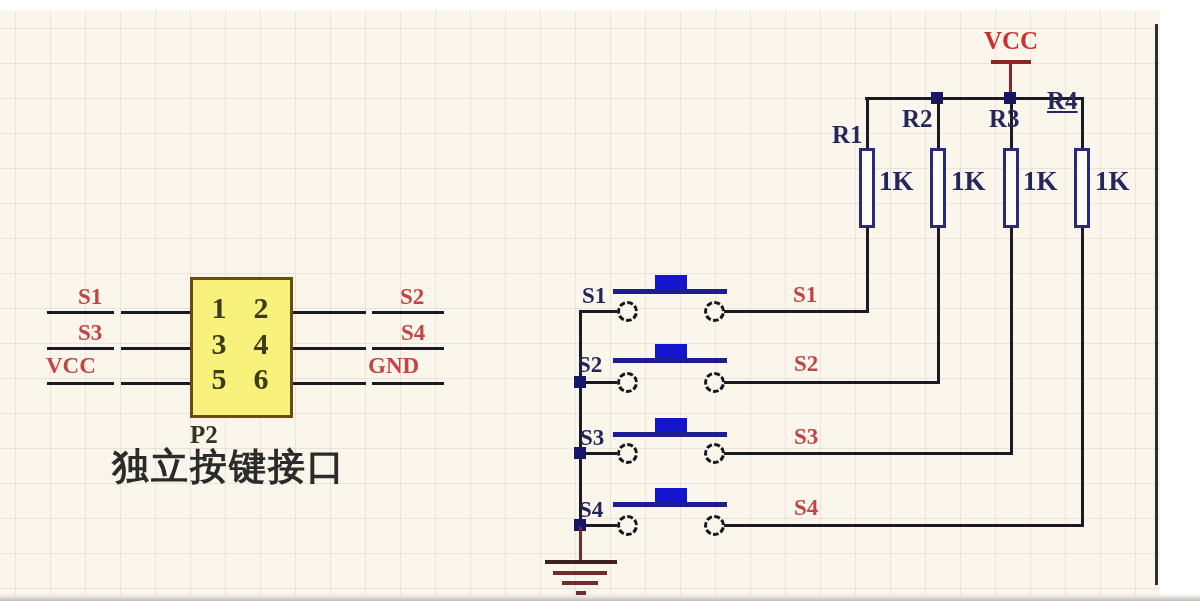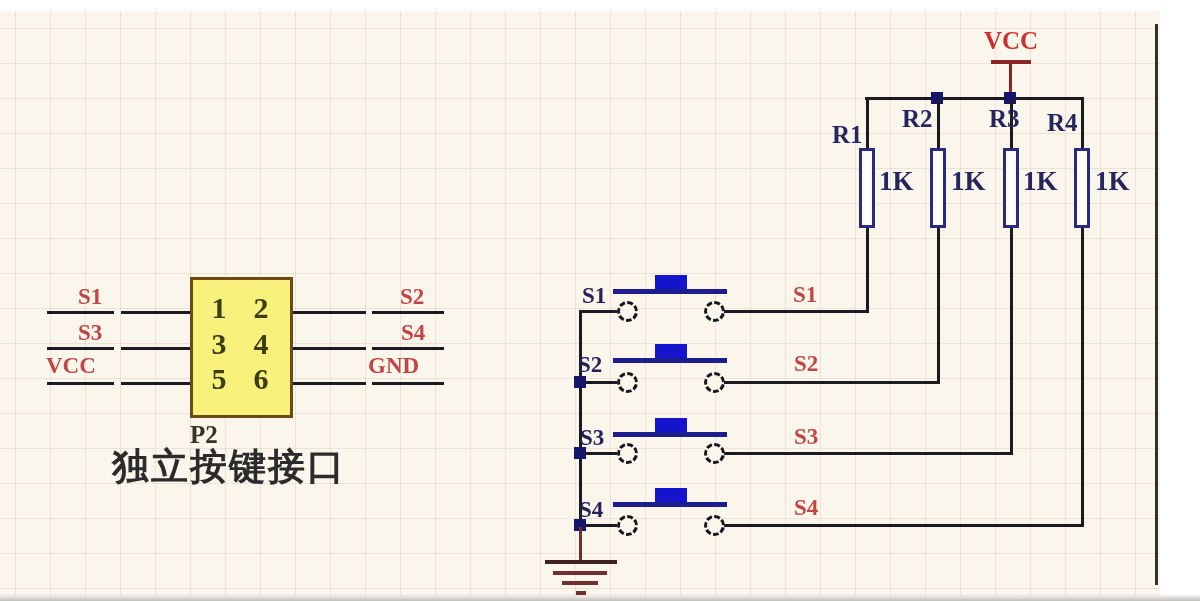--- a/index.html
+++ b/index.html
@@ -154,17 +154,17 @@
 
     <div class="w" style="left:1010px;top:99px;width:3px;height:50px;"></div>
     <div class="rbody" style="left:1003px;top:148px;"></div>
     <div class="w" style="left:1010px;top:228px;width:3px;height:227px;"></div>
     <span class="lbl ink" style="left:977px;top:106px;font-size:25px;margin-left:12px;">R3</span>
     <span class="lbl ink" style="left:1023px;top:168px;font-size:27px;">1K</span>
 
     <div class="w" style="left:1081px;top:99px;width:3px;height:50px;"></div>
     <div class="rbody" style="left:1074px;top:148px;"></div>
     <div class="w" style="left:1081px;top:228px;width:3px;height:299px;"></div>
-    <span class="lbl ink" style="left:1047px;top:110px;font-size:25px;">R4</span>
+    <span class="lbl ink" style="left:1047px;top:88px;font-size:25px;text-decoration:underline;">R4</span>
     <span class="lbl ink" style="left:1095px;top:168px;font-size:27px;">1K</span>
   </div>
 
 </div>
 
 </body></html>

